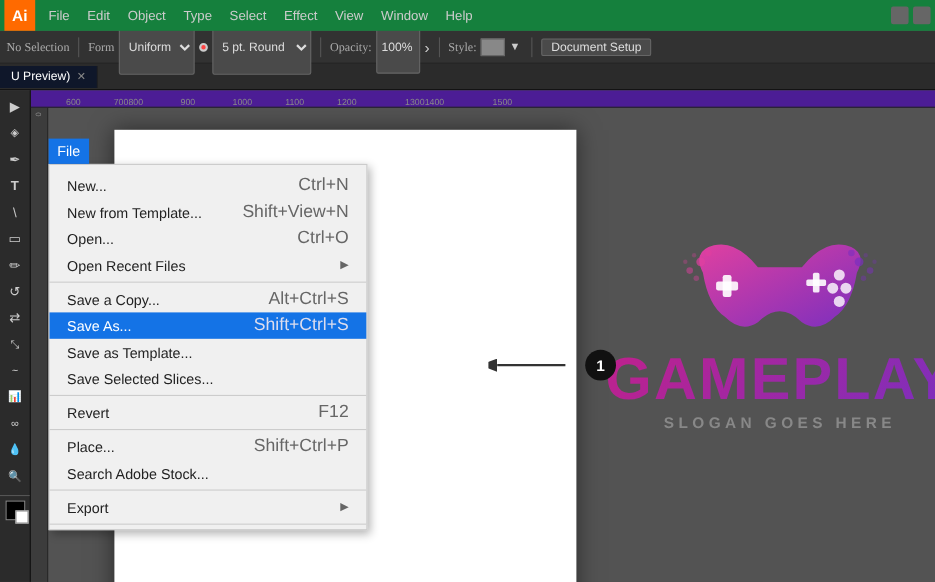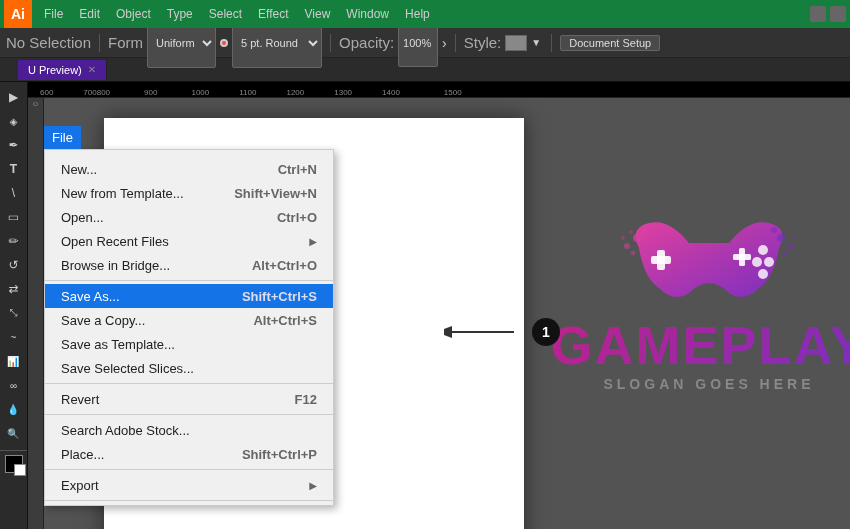--- a/index.html
+++ b/index.html
@@ -19,42 +19,42 @@
     .menu-item {
       padding: 4px 8px; cursor: pointer; border-radius: 2px;
     }
 
     
     .toolbar {
       display: flex; align-items: center; height: 30px;
       background: #323232; color: #ccc; font-size: 11px;
       padding: 0 6px; gap: 4px; border-bottom: 1px solid #222;
     }
-    .toolbar-label { color: #aaa; font-size: 15px; }
+    .toolbar-label { color: #aaa; font-size: 11px; font-family: Liberation Serif, serif; }
     .toolbar-select {
       background: #4a4a4a; border: 1px solid #666; color: #ddd;
       padding: 17px 4px; font-size: 11px; border-radius: 2px;
     }
     .toolbar-sep { width: 1px; height: 18px; background: #555; margin: 0 4px; }
     .toolbar-btn {
       background: #4a4a4a; border: 1px solid #666; color: #ddd;
       padding: 1px 8px; font-size: 11px; border-radius: 2px; cursor: pointer;
     }
 
     
     .tab-bar {
       display: flex; align-items: center; height: 24px;
       background: #2b2b2b; border-bottom: 1px solid #111;
       font-size: 11px; color: #ccc;
     }
     .tab {
       padding: 4px 10px; background: #3c3c3c; border-right: 1px solid #222;
       display: flex; align-items: center; gap: 6px; cursor: pointer;
     }
-    .tab.active { background: #4c1d95; color: white; margin-left: 18px; }
+    .tab.active { background: #0f172a; color: white; }
     .tab-close { font-size: 10px; color: #888; cursor: pointer; }
 
     
     .main-layout {
       display: flex; height: calc(529px - 28px - 30px - 24px);
     }
 
     
     .left-toolbar {
       width: 28px; background: #2b2b2b; display: flex; flex-direction: column;
@@ -64,22 +64,22 @@
     .tool-btn {
       width: 22px; height: 22px; display: flex; align-items: center; justify-content: center;
       cursor: pointer; border-radius: 2px; color: #ccc; font-size: 12px;
     }
 
     
     .content-with-ruler {
       display: flex; flex-direction: column; flex: 1; overflow: hidden;
     }
     .top-ruler {
-      height: 16px; background: #000000; border-bottom: 1px solid #222;
-      display: flex; align-items: center; overflow: hidden; padding-left: 12px;
+      height: 16px; background: #4c1d95; border-bottom: 1px solid #222;
+      display: flex; align-items: center; overflow: hidden; padding-left: 32px;
       flex-shrink: 0;
     }
 
     .content-row {
       display: flex; flex: 1; overflow: hidden;
     }
     .left-ruler {
       width: 16px; background: #3c3c3c; border-right: 1px solid #222; flex-shrink: 0;
       display: flex; flex-direction: column; overflow: hidden;
     }
@@ -120,21 +120,21 @@
       background: #f0f0f0; border: 1px solid #ccc;
       width: 290px; box-shadow: 3px 3px 8px rgba(0,0,0,0.3);
       font-size: 13px; color: #222; padding: 4px 0;
     }
     .menu-section { border-bottom: 1px solid #ccc; padding: 3px 0; }
     .menu-row {
       display: flex; justify-content: space-between; align-items: center;
       padding: 4px 16px; cursor: pointer; height: 24px;
     }
     .menu-row.highlighted { background: #1473e6; color: white; }
-    .menu-shortcut { color: #666; font-size: 13px; font-weight: bold; }
+    .menu-shortcut { color: #666; font-size: 16px; }
     .menu-row.highlighted .menu-shortcut { color: #dde; }
     .menu-arrow { font-size: 10px; color: #666; }
 
     
     .controller-svg { width: 200px; height: 130px; }
     .gameplay-text {
       font-size: 54px; font-weight: 900; font-family: Impact, Arial Black, sans-serif;
       background: linear-gradient(135deg, #c0218c, #7b2fbe);
       -webkit-background-clip: text; -webkit-text-fill-color: transparent;
       letter-spacing: 2px; line-height: 1;
@@ -222,22 +222,22 @@
   <div class="content-with-ruler">
 
     <div class="top-ruler">
       <div style="display:flex;align-items:flex-end;height:100%;font-size:8px;color:#888;">
         <span style="margin-right:30px;">600</span>
         <span style="">700</span>
         <span style="margin-right:34px;">800</span>
         <span style="margin-right:34px;">900</span>
         <span style="margin-right:30px;">1000</span>
         <span style="margin-right:30px;">1100</span>
-        <span style="margin-right:30px;">1200</span>
-        <span style="margin-right:30px;">1300</span>
+        <span style="margin-right:44px;">1200</span>
+        <span style="">1300</span>
         <span style="margin-right:44px;">1400</span>
         <span>1500</span>
       </div>
     </div>
 
     <div class="content-row">
 
       <div class="left-ruler">
         <div style="font-size:7px;color:#888;writing-mode:vertical-rl;transform:rotate(180deg);padding:4px;display:flex;flex-direction:column;gap:14px;">
           <span>0</span>
@@ -319,60 +319,56 @@
                 <span class="menu-shortcut">Shift+View+N</span>
               </div>
               <div class="menu-row">
                 <span>Open...</span>
                 <span class="menu-shortcut">Ctrl+O</span>
               </div>
               <div class="menu-row">
                 <span>Open Recent Files</span>
                 <span class="menu-arrow">▶</span>
               </div>
-              <div class="menu-row">
-                <span>Browse in Bridge...</span>
-                <span class="menu-shortcut">Alt+Ctrl+O</span>
-              </div>
-            </div>
-
-            <div class="menu-section">
+            </div>
+
+            <div class="menu-section">
+              <div class="menu-row">
+                <span>Save a Copy...</span>
+                <span class="menu-shortcut">Alt+Ctrl+S</span>
+              </div>
               <div class="menu-row highlighted">
                 <span>Save As...</span>
                 <span class="menu-shortcut">Shift+Ctrl+S</span>
               </div>
               <div class="menu-row">
-                <span>Save a Copy...</span>
-                <span class="menu-shortcut">Alt+Ctrl+S</span>
-              </div>
-              <div class="menu-row">
                 <span>Save as Template...</span>
                 <span class="menu-shortcut"></span>
               </div>
               <div class="menu-row">
                 <span>Save Selected Slices...</span>
                 <span class="menu-shortcut"></span>
               </div>
             </div>
 
             <div class="menu-section">
               <div class="menu-row">
                 <span>Revert</span>
                 <span class="menu-shortcut">F12</span>
               </div>
             </div>
 
             <div class="menu-section">
               <div class="menu-row">
+                <span>Place...</span>
+                <span class="menu-shortcut">Shift+Ctrl+P</span>
+              </div>
+              <div class="menu-row">
                 <span>Search Adobe Stock...</span>
                 <span class="menu-shortcut"></span>
-              </div>
-              <div class="menu-row">
-                <span>Place...</span>
-                <span class="menu-shortcut">Shift+Ctrl+P</span>
               </div>
             </div>
 
             <div class="menu-section">
               <div class="menu-row">
                 <span>Export</span>
                 <span class="menu-arrow">▶</span>
               </div>
 
             </div>

